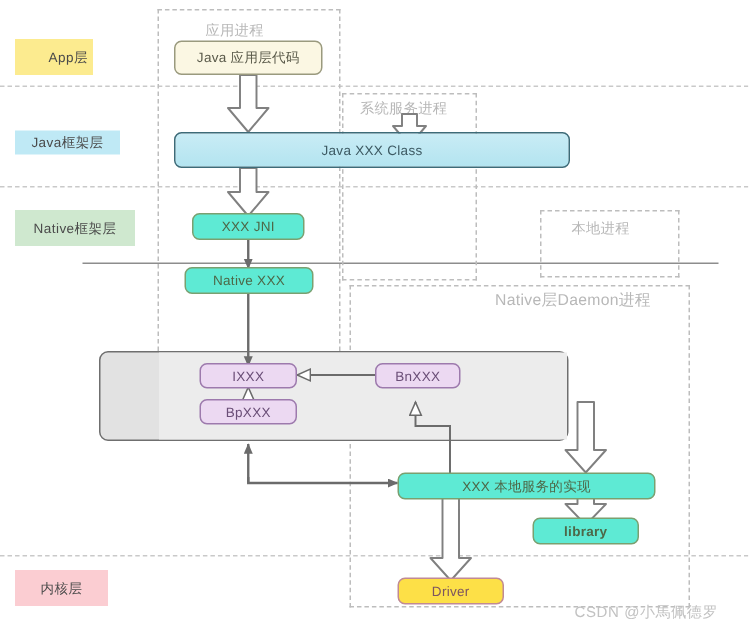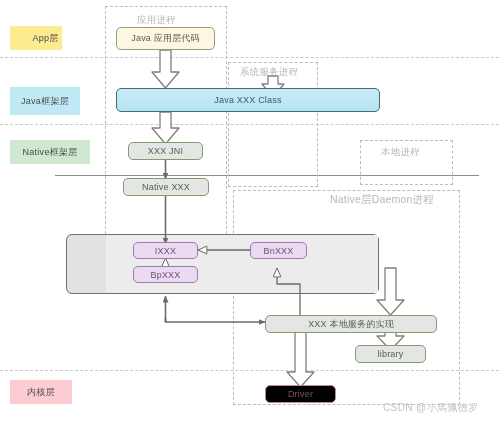--- a/index.html
+++ b/index.html
@@ -73,23 +73,23 @@
     justify-content: center;
     border-radius: 5px;
     font-size: 9px;
     color: #4f4f4f;
     letter-spacing: .2px;
     white-space: nowrap;
   }
   .node.cream  { background: #fbf7e3; border: 1.4px solid #9a9a7e; color: #5a5a4a; }
   .node.cyan   { background: linear-gradient(180deg,#c9ecf5 0%, #b3e4f0 100%);
                  border: 1.4px solid #3d6b78; color: #3d5a63; }
-  .node.green  { background: #e5e5e5; border: 1.3px solid #7aa070; color: #4d6848; }
+  .node.green  { background: #5eead4; border: 1.3px solid #7aa070; color: #4d6848; }
   .node.purple { background: #ecd9f2; border: 1.3px solid #9d7aad; color: #6b4f78; }
-  .node.pink   { background: #000000; border: 1.3px solid #c08a95; color: #7d5560; }
+  .node.pink   { background: #fde047; border: 1.3px solid #c08a95; color: #7d5560; }
 
   .node.left-text { justify-content: flex-start; }
 
   
   .ipc-panel {
     position: absolute;
     box-sizing: border-box;
     background: #e2e2e2;
     border: 1.4px solid #6f6f6f;
     border-radius: 6px;
@@ -141,21 +141,21 @@
   <div class="vcontainer" style="left:228px; top:62px;  width:90px;  height:125px;"></div>
   <div class="vlabel" style="left:240px; top:66px;">系统服务进程</div>
 
   <div class="vcontainer" style="left:360px; top:140px; width:93px;  height:45px;"></div>
   <div class="vlabel" style="left:381px; top:146px;">本地进程</div>
 
   <div class="vcontainer" style="left:233px; top:190px; width:227px; height:215px;"></div>
   <div class="vlabel big" style="left:330px; top:193px;">Native层Daemon进程</div>
 
   <div class="chip app" style="left:10px; top:26px;  width:52px; height:24px;">App层</div>
-  <div class="chip java" style="left:10px; top:87px;  width:70px; height:28px;">Java框架层</div>
+  <div class="chip java" style="left:10px; top:87px;  width:70px; height:16px;">Java框架层</div>
   <div class="chip native" style="left:10px; top:140px; width:80px; height:24px;">Native框架层</div>
   <div class="chip kernel" style="left:10px; top:380px; width:62px; height:24px;">内核层</div>
 
   <div class="ipc-panel" style="left:66px; top:234px; width:313px; height:60px;"></div>
   <div class="ipc-inner" style="left:106px; top:235px; width:272px; height:58px;"></div>
 
   <svg class="svg-layer" viewBox="0 0 499 421" xmlns="http://www.w3.org/2000/svg">
     <defs>
       <marker id="solidArrow" markerWidth="8" markerHeight="8" refX="6.5" refY="3" orient="auto" markerUnits="userSpaceOnUse">
         <path d="M0,0 L7,3 L0,6 z" fill="#6b6b6b"></path>
@@ -213,19 +213,19 @@
 
   <div class="node purple" style="left:133px; top:242px; width:65px; height:17px;">IXXX</div>
 
   <div class="node purple" style="left:133px; top:266px; width:65px; height:17px;">BpXXX</div>
 
   <div class="node purple" style="left:250px; top:242px; width:57px; height:17px;">BnXXX</div>
 
 
   <div class="node green" style="left:265px; top:315px; width:172px; height:18px;">XXX 本地服务的实现</div>
 
-  <div class="node green" style="left:355px; top:345px; width:71px; height:18px;">library</div>
+  <div class="node green" style="left:355px; top:345px; width:71px; height:18px;font-weight:bold;">library</div>
 
   <div class="node pink" style="left:265px; top:385px; width:71px; height:18px;">Driver</div>
 
   <div class="watermark" style="left:383px; top:401px;">CSDN @小馬佩德罗</div>
 
 </div>
 
 </body></html>

